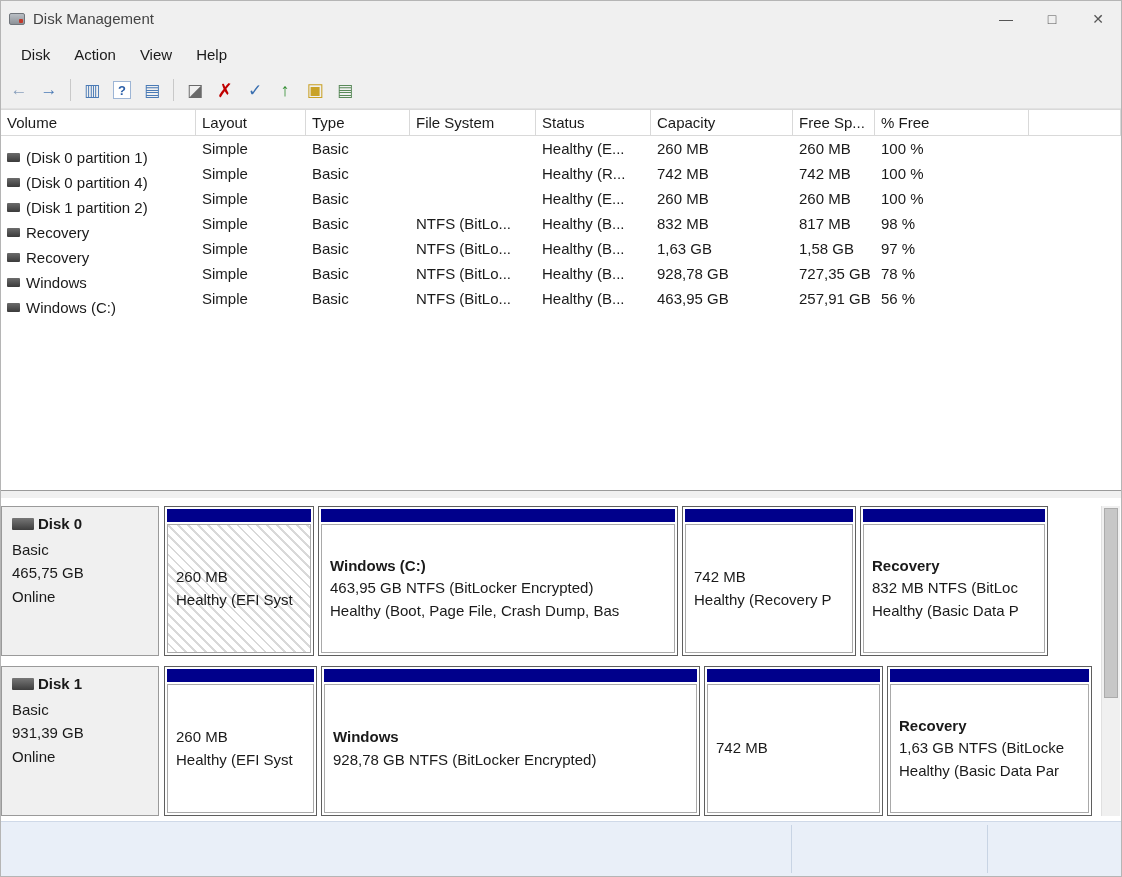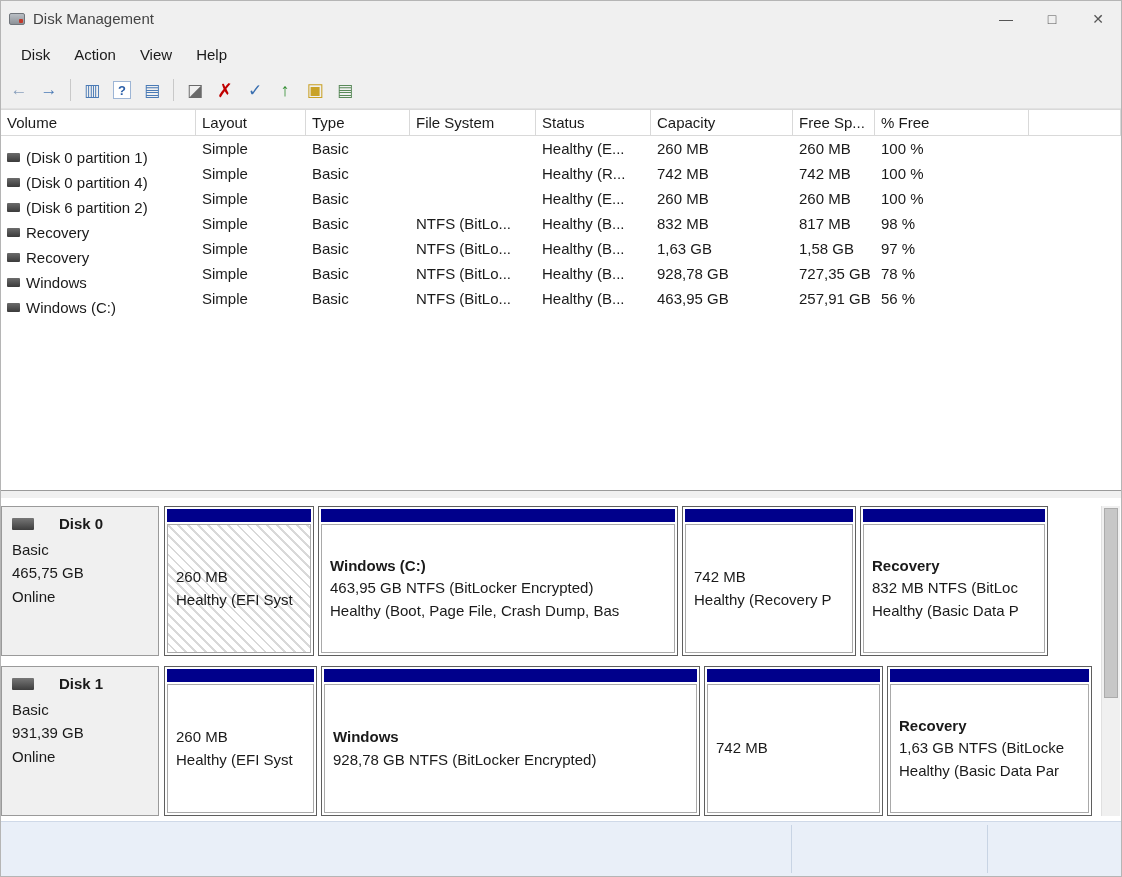--- a/index.html
+++ b/index.html
@@ -45,21 +45,21 @@
   .vol-cell { display:flex; align-items:center; gap:6px;margin-top:17px; }
   .vol-icon { display:inline-block; width:13px; height:9px; background:linear-gradient(#6b6b6b,#3a3a3a); border-radius:1px; flex:0 0 auto; }
 
   
   .splitter { height:8px; background:#f0f0f0; border-top:1px solid #9a9a9a; flex:0 0 auto; }
 
   
   .graphpane { height:323px; background:#fff; position:relative; flex:0 0 auto; padding-top:8px; }
   .disk-row { display:flex; height:150px; margin-bottom:10px; }
   .disk-label { width:158px; flex:0 0 auto; background:#f0f0f0; border:1px solid #9a9a9a; padding:8px 10px; }
-  .disk-name-row { display:flex; align-items:center; gap:25px; margin-bottom:6px; }
+  .disk-name-row { display:flex; align-items:center; gap:4px; margin-bottom:6px; }
   .disk-icon { width:22px; height:12px; background:linear-gradient(#777,#3d3d3d); border-radius:1px; }
   .disk-name { font-weight:bold; }
   .disk-line { line-height:1.55; }
   .parts { display:flex; gap:4px; margin-left:5px; }
   .part { display:flex; flex-direction:column; border:1px solid #5f5f5f; background:#fff; }
   .pbar { height:13px; margin:2px; flex:0 0 auto; }
   .pbody { flex:1; margin:0 2px 2px 2px; border:1px solid #a9a9a9; background:#fff; padding:3px 8px;
            display:flex; flex-direction:column; justify-content:center; overflow:hidden; white-space:nowrap; }
   .pbody.hatched { background:repeating-linear-gradient(45deg,#ffffff 0 5px,#d9d9d9 5px 7px); }
   .ptitle { font-weight:bold; line-height:1.5; }
@@ -156,21 +156,21 @@
       <div class="cell"></div>
       <div class="cell">Healthy (R...</div>
       <div class="cell">742 MB</div>
       <div class="cell">742 MB</div>
       <div class="cell">100 %</div>
       <div class="cell"></div>
     </div>
     <div class="lgrid lrow">
       <div class="cell vol-cell">
           <span class="vol-icon"></span>
-          <span>(Disk 6 partition 2)</span>
+          <span>(Disk 1 partition 2)</span>
         </div>
       <div class="cell">Simple</div>
       <div class="cell">Basic</div>
       <div class="cell"></div>
       <div class="cell">Healthy (E...</div>
       <div class="cell">260 MB</div>
       <div class="cell">260 MB</div>
       <div class="cell">100 %</div>
       <div class="cell"></div>
     </div>

